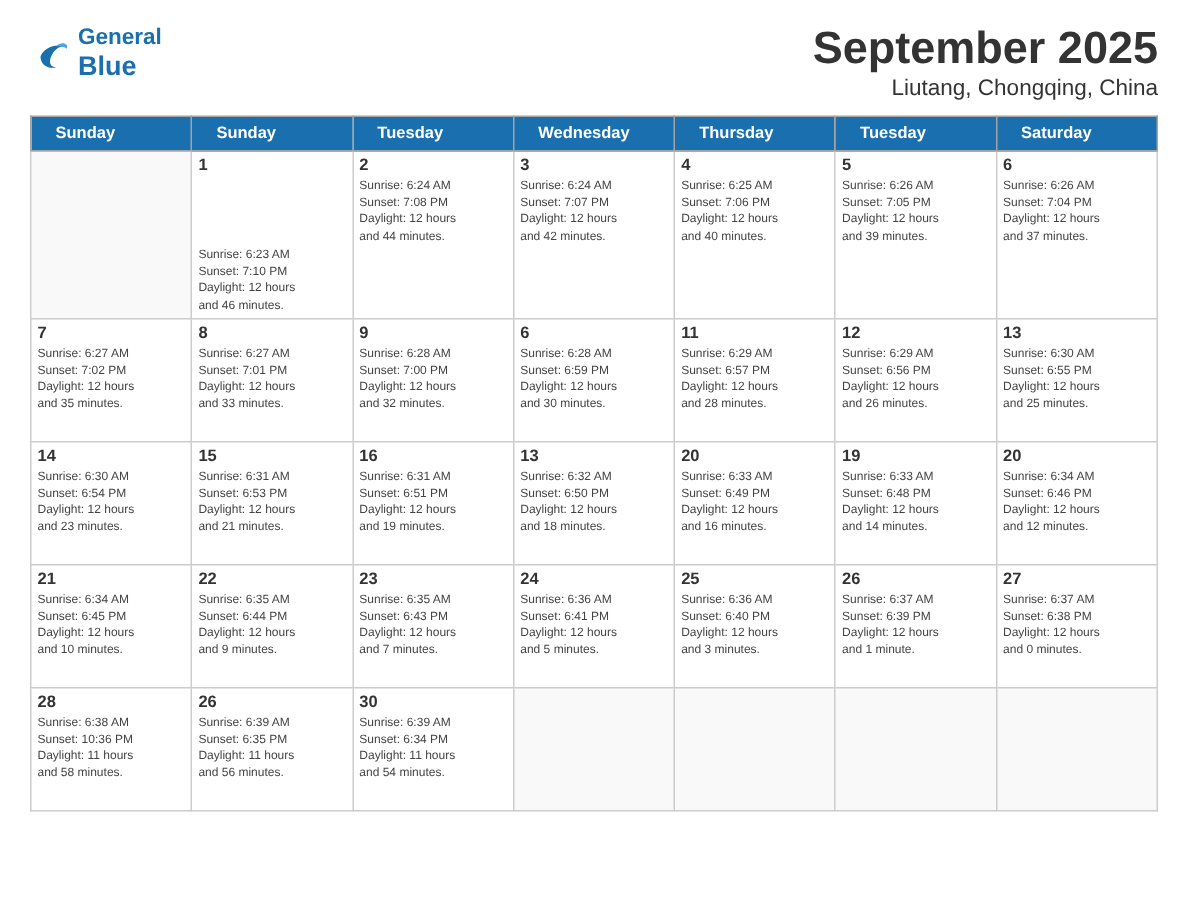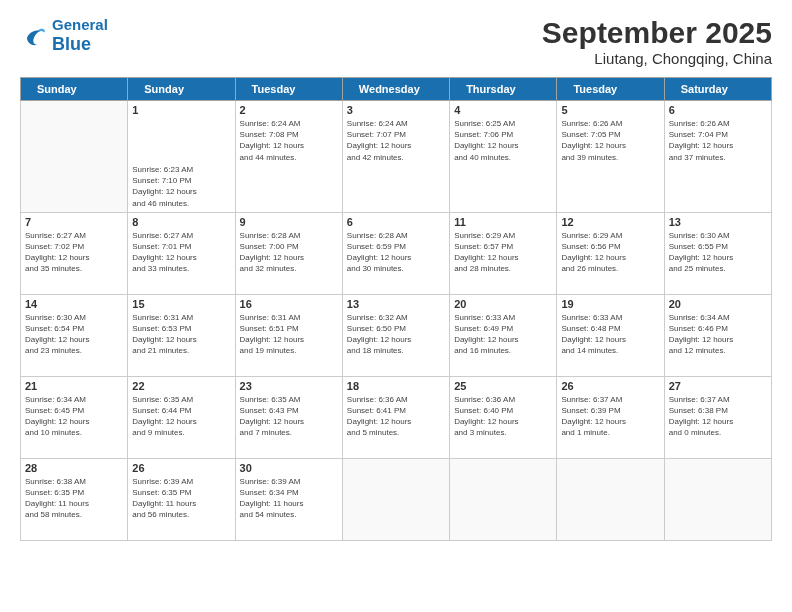--- a/index.html
+++ b/index.html
@@ -278,21 +278,21 @@
 and 9 minutes.</div>
           </td>
           <td>
             <span class="day-number">23</span>
             <div class="day-info" style="white-space: pre-line;">Sunrise: 6:35 AM
 Sunset: 6:43 PM
 Daylight: 12 hours
 and 7 minutes.</div>
           </td>
           <td>
-            <span class="day-number">18</span>
+            <span class="day-number">24</span>
             <div class="day-info" style="white-space: pre-line;">Sunrise: 6:36 AM
 Sunset: 6:41 PM
 Daylight: 12 hours
 and 5 minutes.</div>
           </td>
           <td>
             <span class="day-number">25</span>
             <div class="day-info" style="white-space: pre-line;">Sunrise: 6:36 AM
 Sunset: 6:40 PM
 Daylight: 12 hours
@@ -310,21 +310,21 @@
             <div class="day-info" style="white-space: pre-line;">Sunrise: 6:37 AM
 Sunset: 6:38 PM
 Daylight: 12 hours
 and 0 minutes.</div>
           </td>
         </tr>
         <tr>
           <td>
             <span class="day-number">28</span>
             <div class="day-info" style="white-space: pre-line;">Sunrise: 6:38 AM
-Sunset: 6:35 PM
+Sunset: 10:36 PM
 Daylight: 11 hours
 and 58 minutes.</div>
           </td>
           <td>
             <span class="day-number">26</span>
             <div class="day-info" style="white-space: pre-line;">Sunrise: 6:39 AM
 Sunset: 6:35 PM
 Daylight: 11 hours
 and 56 minutes.</div>
           </td>

